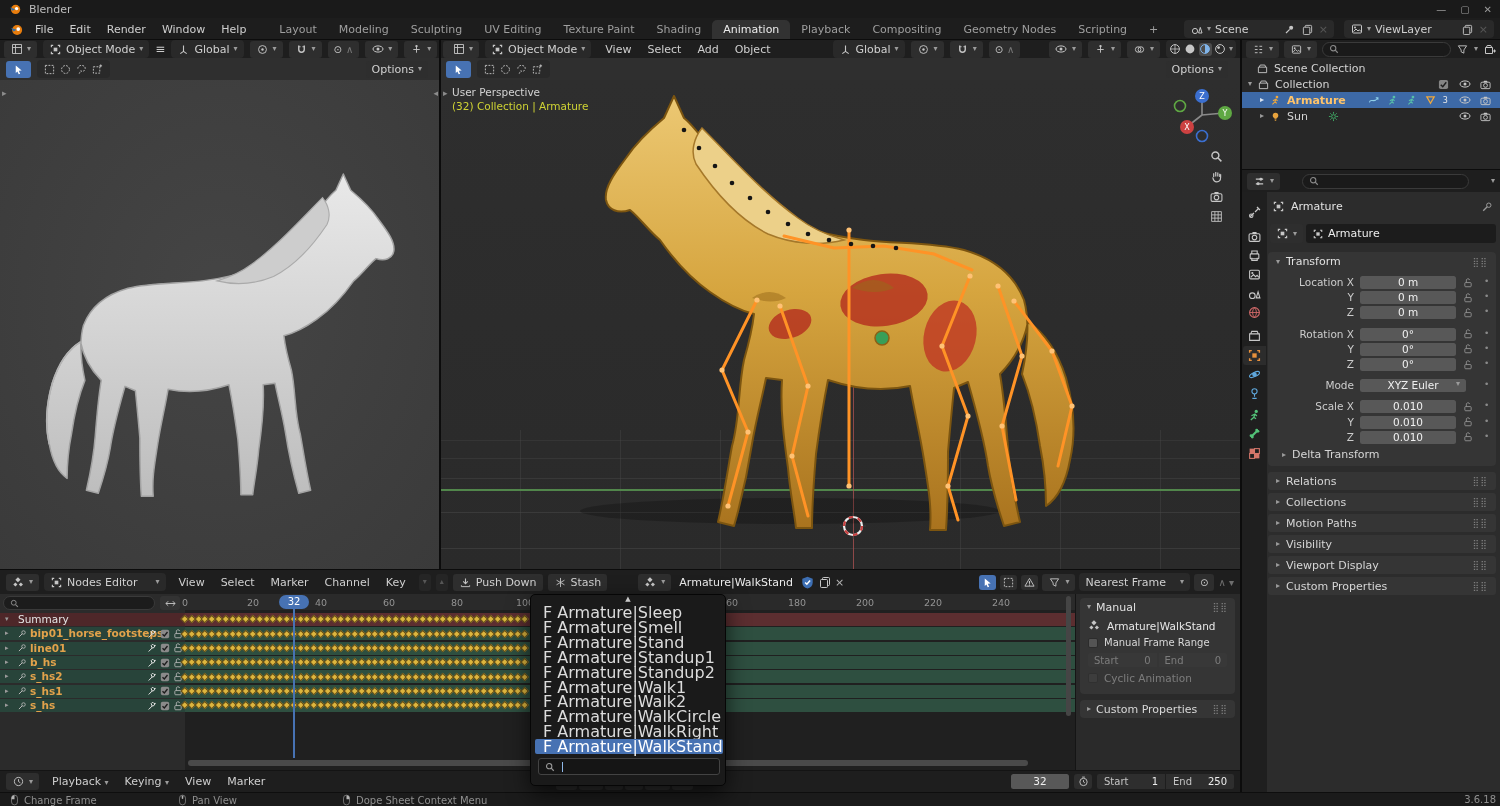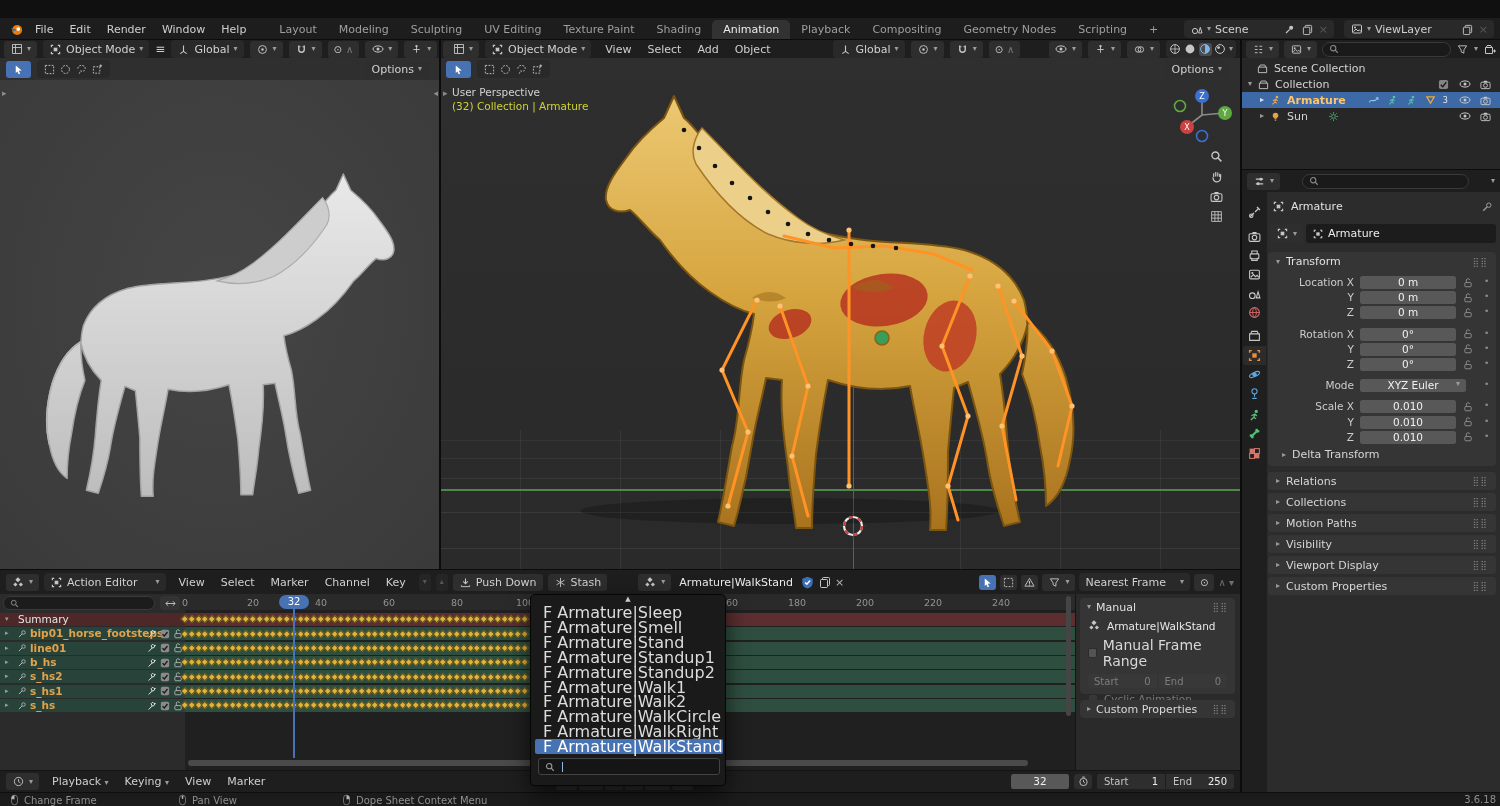--- a/index.html
+++ b/index.html
@@ -50,20 +50,35 @@
       </linearGradient>
       <linearGradient id="grayG" x1="0" y1="0" x2="0" y2="1">
         <stop offset="0" stop-color="#e9e9e9"></stop>
           <stop offset="1" stop-color="#bdbdbd"></stop>
       </linearGradient>
       <path id="horseShape" d="M132 30 L122 8 L112 30 C100 40 86 52 74 70 C62 86 52 100 54 112 C56 122 66 126 78 122 C88 130 96 142 108 152 C122 172 138 190 158 204 C172 214 186 222 202 226 C200 244 196 258 192 272 C186 300 188 330 180 358 C176 380 172 408 166 434 L182 438 C190 410 196 382 200 356 C204 332 210 310 214 290 L230 292 C228 322 232 352 236 380 C238 404 242 422 244 440 L260 440 C260 414 262 390 264 366 C268 336 272 312 276 292 C300 300 330 304 358 298 C362 322 368 346 372 372 C376 398 380 418 378 442 L394 442 C396 414 396 390 396 364 C398 340 400 320 402 300 L416 294 C424 322 432 350 436 378 C440 402 446 420 452 438 L468 434 C462 408 458 386 456 360 C454 334 452 310 448 286 C462 272 472 254 476 234 C492 244 506 264 514 290 C522 318 524 346 518 372 C514 394 506 410 494 418 C494 398 492 378 488 358 C484 330 478 306 470 286 C476 258 478 234 472 212 C462 186 440 170 412 162 C380 154 344 156 312 152 C280 148 252 142 228 128 C204 112 184 90 162 66 C152 52 142 38 132 30 Z"></path>
       <path id="horseMane" d="M150 40 C180 70 210 104 246 130 C262 142 278 148 292 152 C268 158 240 156 216 146 C188 132 164 106 144 76 C138 64 142 50 150 40 Z"></path>
     </defs>
   </svg>
 
+  <div class="a hdr flex" style="left:0;top:0;width:1500px;height:18px;background:#1a1a1a;padding:0 8px;gap:8px">
+    <span class="gicon">
+      <svg width="12" height="12" viewBox="0 0 12 12">
+          <circle cx="6.6" cy="6.4" r="4.6" fill="#e87d0d"></circle>
+          <circle cx="7.6" cy="5.6" r="1.7" fill="#fff"></circle>
+          <path d="M1 4.5 L6 6.2 L3.4 7.8 Z" fill="#2a6fb0"></path>
+        </svg>
+    </span>
+    <span style="color:#bcbcbc">Blender</span>
+    <span style="margin-left:auto;display:inline-flex;gap:14px;color:#9a9a9a;font-size:10px">
+      <span>—</span>
+      <span>▢</span>
+      <span>✕</span>
+    </span>
+  </div>
 
   <div class="a hdr flex" style="left:0;top:18px;width:1500px;height:22px;background:#1d1d1d;padding:0 6px">
     <span class="gicon" style="margin:0 4px">
       <svg width="13" height="13" viewBox="0 0 12 12">
           <circle cx="6.6" cy="6.4" r="4.6" fill="#e87d0d"></circle>
           <circle cx="7.6" cy="5.6" r="1.7" fill="#fff"></circle>
           <path d="M1 4.5 L6 6.2 L3.4 7.8 Z" fill="#2a6fb0"></path>
         </svg>
     </span>
     <span id="main-menus" class="flex">
@@ -1005,21 +1020,21 @@
         </span>
         <span class="chev">▾</span>
       </span>
     <span class="grp">
       <span class="gicon">
           <svg width="11" height="11" viewBox="0 0 12 12">
             <path d="M1.5 3.5 V1.5 H3.5 M8.5 1.5 H10.5 V3.5 M10.5 8.5 V10.5 H8.5 M3.5 10.5 H1.5 V8.5" fill="none" stroke="currentColor" stroke-width="1.3"></path>
             <rect x="4" y="4" width="4" height="4" fill="currentColor"></rect>
           </svg>
         </span>
-      <span>Action Editor</span>
+      <span>Nodes Editor</span>
         <span class="chev" style="margin-left:14px">▾</span>
     </span>
     <span id="dope-menus" class="flex">
         <span class="mi">View</span>
         <span class="mi">Select</span>
         <span class="mi">Marker</span>
         <span class="mi">Channel</span>
         <span class="mi">Key</span>
       </span>
     <span class="btn dim" style="padding:0 4px">
@@ -1693,21 +1708,21 @@
             <svg width="11" height="11" viewBox="0 0 12 12">
               <rect x="3.4" y="1" width="4" height="4" transform="rotate(45 5.4 3)" fill="currentColor"></rect>
               <rect x="1" y="6.6" width="3.2" height="3.2" transform="rotate(45 2.6 8.2)" fill="currentColor"></rect>
               <rect x="7" y="6.6" width="3.2" height="3.2" transform="rotate(45 8.6 8.2)" fill="currentColor"></rect>
             </svg>
           </span>
         <span style="color:#e8e8e8;font-size:10.5px">Armature|WalkStand</span>
       </div>
       <div class="flex" style="padding:2px 8px;gap:6px">
         <span style="width:10px;height:10px;background:#545454;border-radius:2px;border:1px solid #2c2c2c"></span>
-        <span style="color:#d8d8d8;font-size:14px">Manual Frame Range</span>
+        <span style="color:#d8d8d8;font-size:10px">Manual Frame Range</span>
       </div>
       <div class="flex" style="padding:3px 8px;gap:2px">
         <span class="flex dim" style="flex:1;height:14px;background:#3d3d3d;border-radius:2px 0 0 2px;padding:0 6px;justify-content:space-between">
           <span style="font-size:10px">Start</span>
           <span style="font-size:10px">0</span>
         </span>
         <span class="flex dim" style="flex:1;height:14px;background:#3d3d3d;border-radius:0 2px 2px 0;padding:0 6px;justify-content:space-between">
           <span style="font-size:10px">End</span>
           <span style="font-size:10px">0</span>
         </span>

